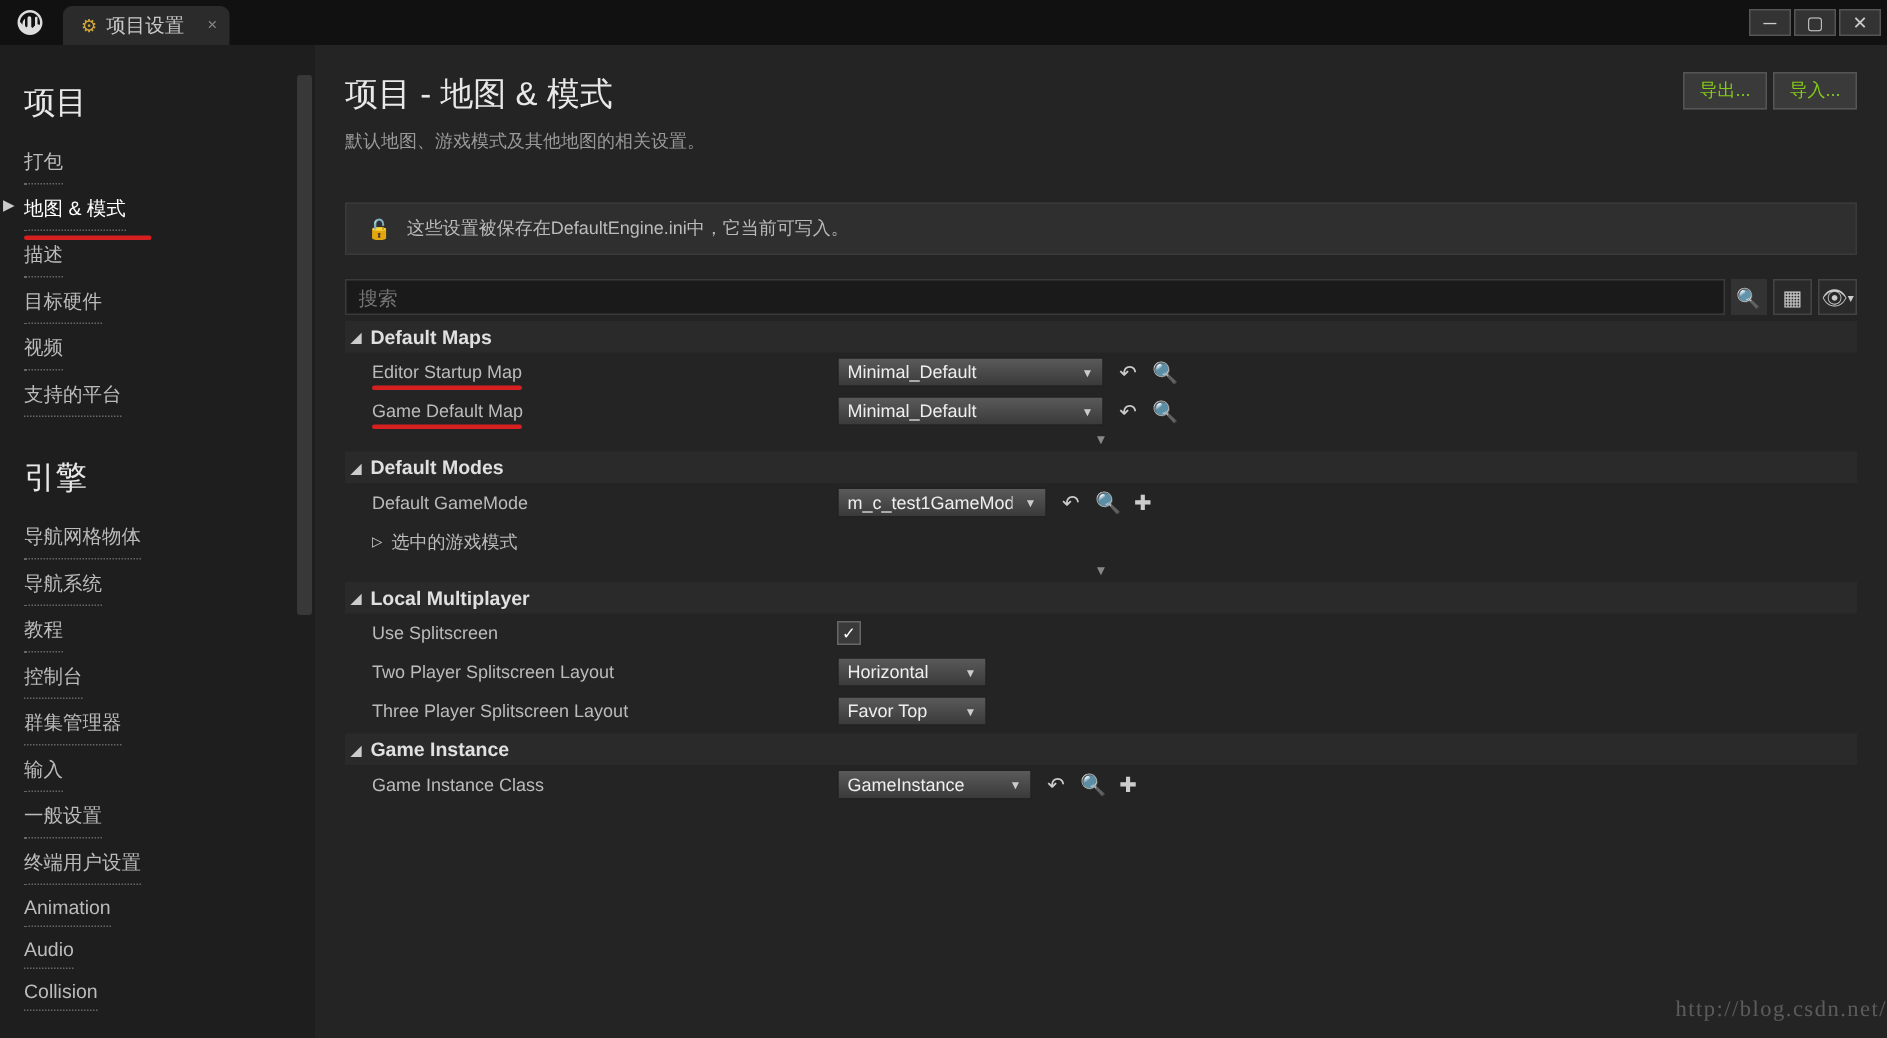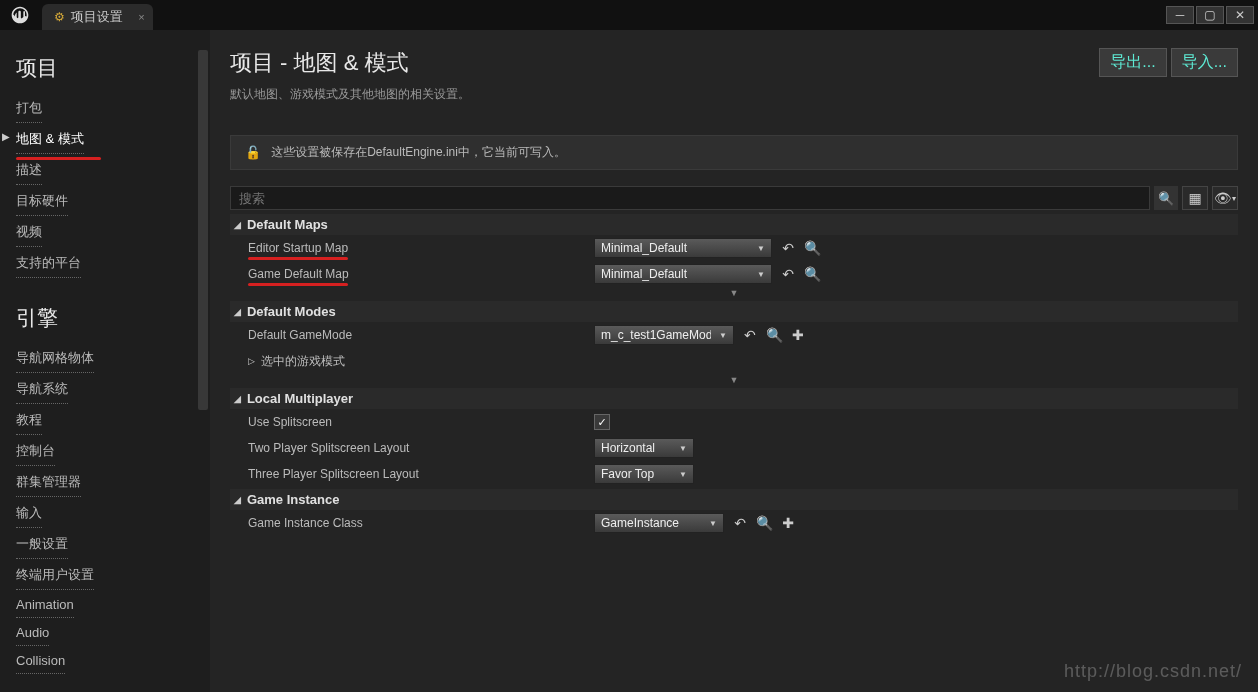--- a/index.html
+++ b/index.html
@@ -130,23 +130,23 @@
 }
 .content-subtitle {
   font-size: 12px;
   color: #999;
   margin-top: 8px;
 }
 .header-buttons { display: flex; gap: 4px; }
 .hdr-btn {
   background: #3a3a3a;
   border: 1px solid #555;
-  color: #5eead4;
+  color: #84cc16;
   padding: 3px 10px;
-  font-size: 16px;
+  font-size: 12px;
   cursor: pointer;
 }
 
 .info-bar {
   background: #2f2f2f;
   border: 1px solid #3a3a3a;
   padding: 8px 14px;
   display: flex;
   align-items: center;
   gap: 10px;
@@ -211,21 +211,21 @@
   position: relative;
 }
 .prop-label {
   width: 310px;
   color: #bbb;
   font-size: 12px;
   display: flex;
   align-items: center;
   gap: 6px;
 }
-.prop-value { display: flex; align-items: center; gap: 8px; margin-left: 36px; }
+.prop-value { display: flex; align-items: center; gap: 8px; }
 .dropdown {
   background: linear-gradient(#5a5a5a, #3a3a3a);
   border: 1px solid #222;
   color: #eee;
   padding: 2px 6px;
   font-size: 12px;
   min-width: 100px;
   height: 20px;
   display: flex;
   align-items: center;
@@ -260,25 +260,25 @@
 }
 .red-under {
   position: absolute;
   height: 3px;
   background: #d62020;
   border-radius: 2px;
 }
 .watermark {
   position: absolute;
   bottom: 10px;
-  right: 16px;
+  right: 0;
   color: rgba(255,255,255,0.25);
-  font-size: 18px;
+  font-size: 15px;
   letter-spacing: 1px;
-  font-family: Liberation Sans, sans-serif;
+  font-family: Liberation Serif, serif;
 }
 </style>
 </head>
 <body>
 
 <div class="titlebar">
   <div class="ue-logo">
     <svg width="20" height="20" viewBox="0 0 24 24" fill="currentColor">
         <path d="M12 2C6.5 2 2 6.5 2 12s4.5 10 10 10 10-4.5 10-10S17.5 2 12 2zm0 2c4.4 0 8 3.6 8 8 0 .7-.1 1.3-.2 1.9-.5-.4-1.2-.6-1.8-.6v-5c0-.6-.4-1-1-1s-1 .4-1 1v6l-2 2-1-1V8.5c0-.8-.7-1.5-1.5-1.5S10 7.7 10 8.5V15l-1 1c-.5-.5-1-1.3-1-2V9c-1.2.9-2 2.3-2 4 0 .3 0 .6.1.9C5.4 12.9 4 11.3 4 12c0-4.4 3.6-8 8-8z"></path>
       </svg>

